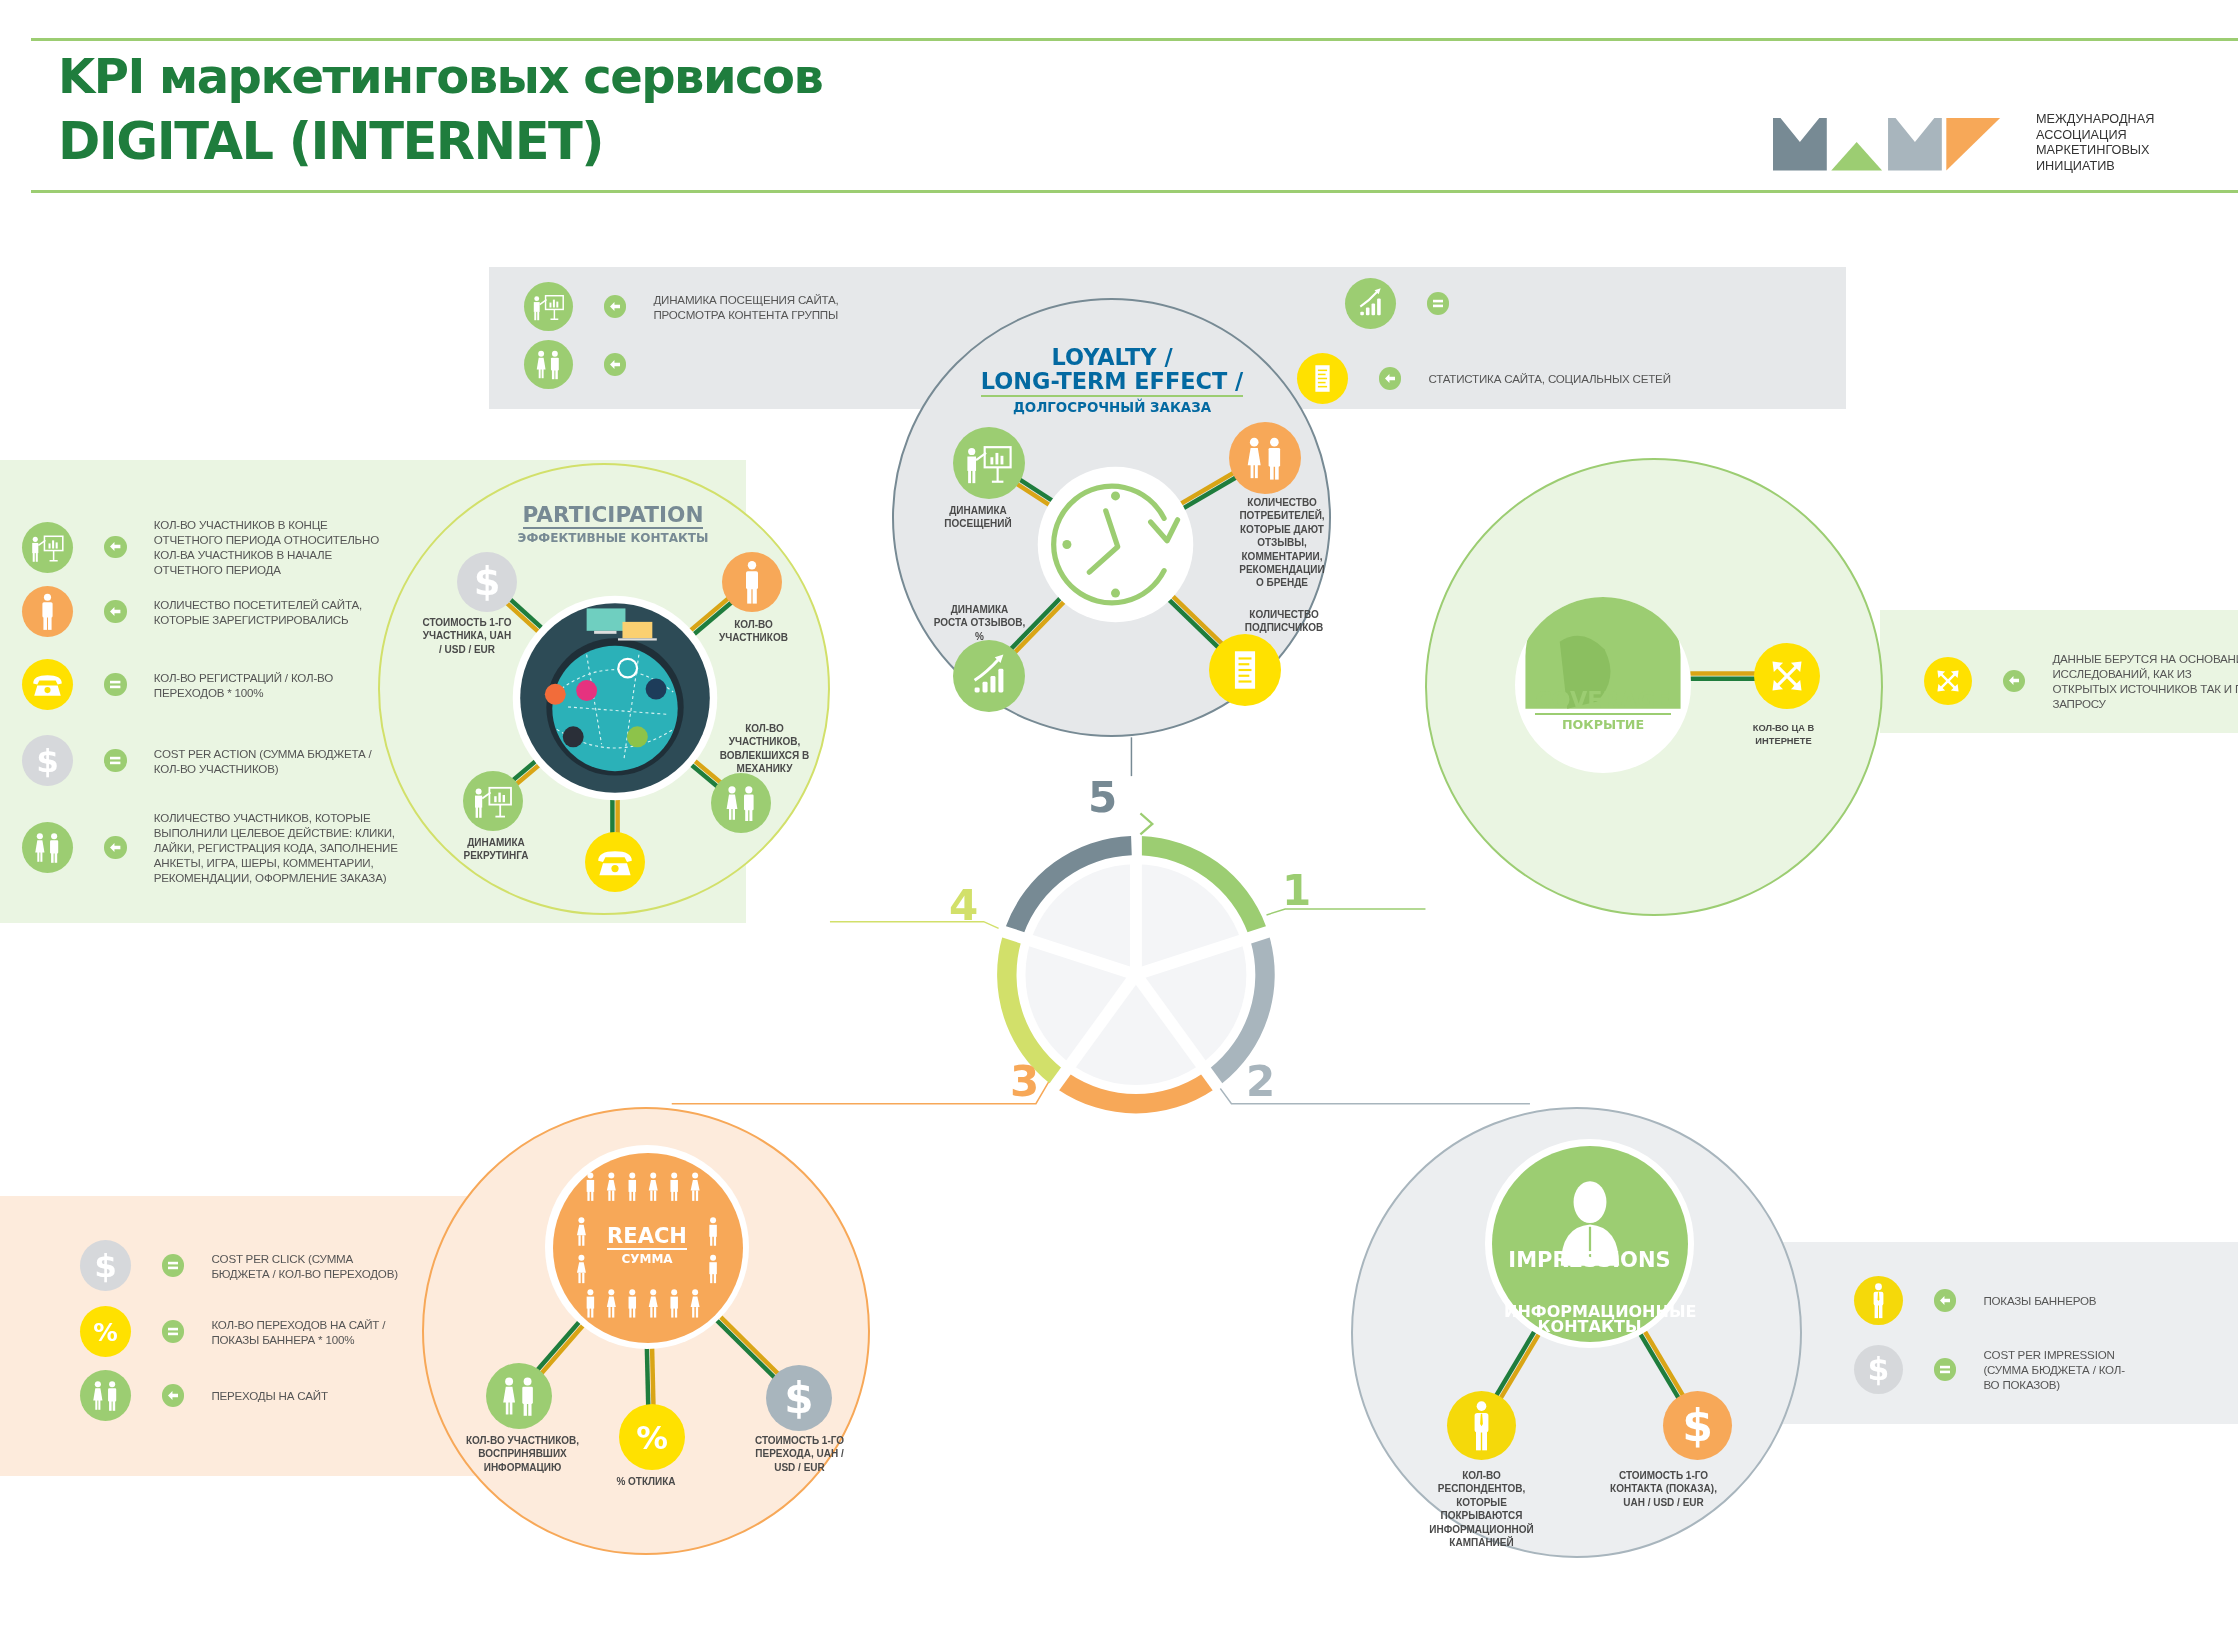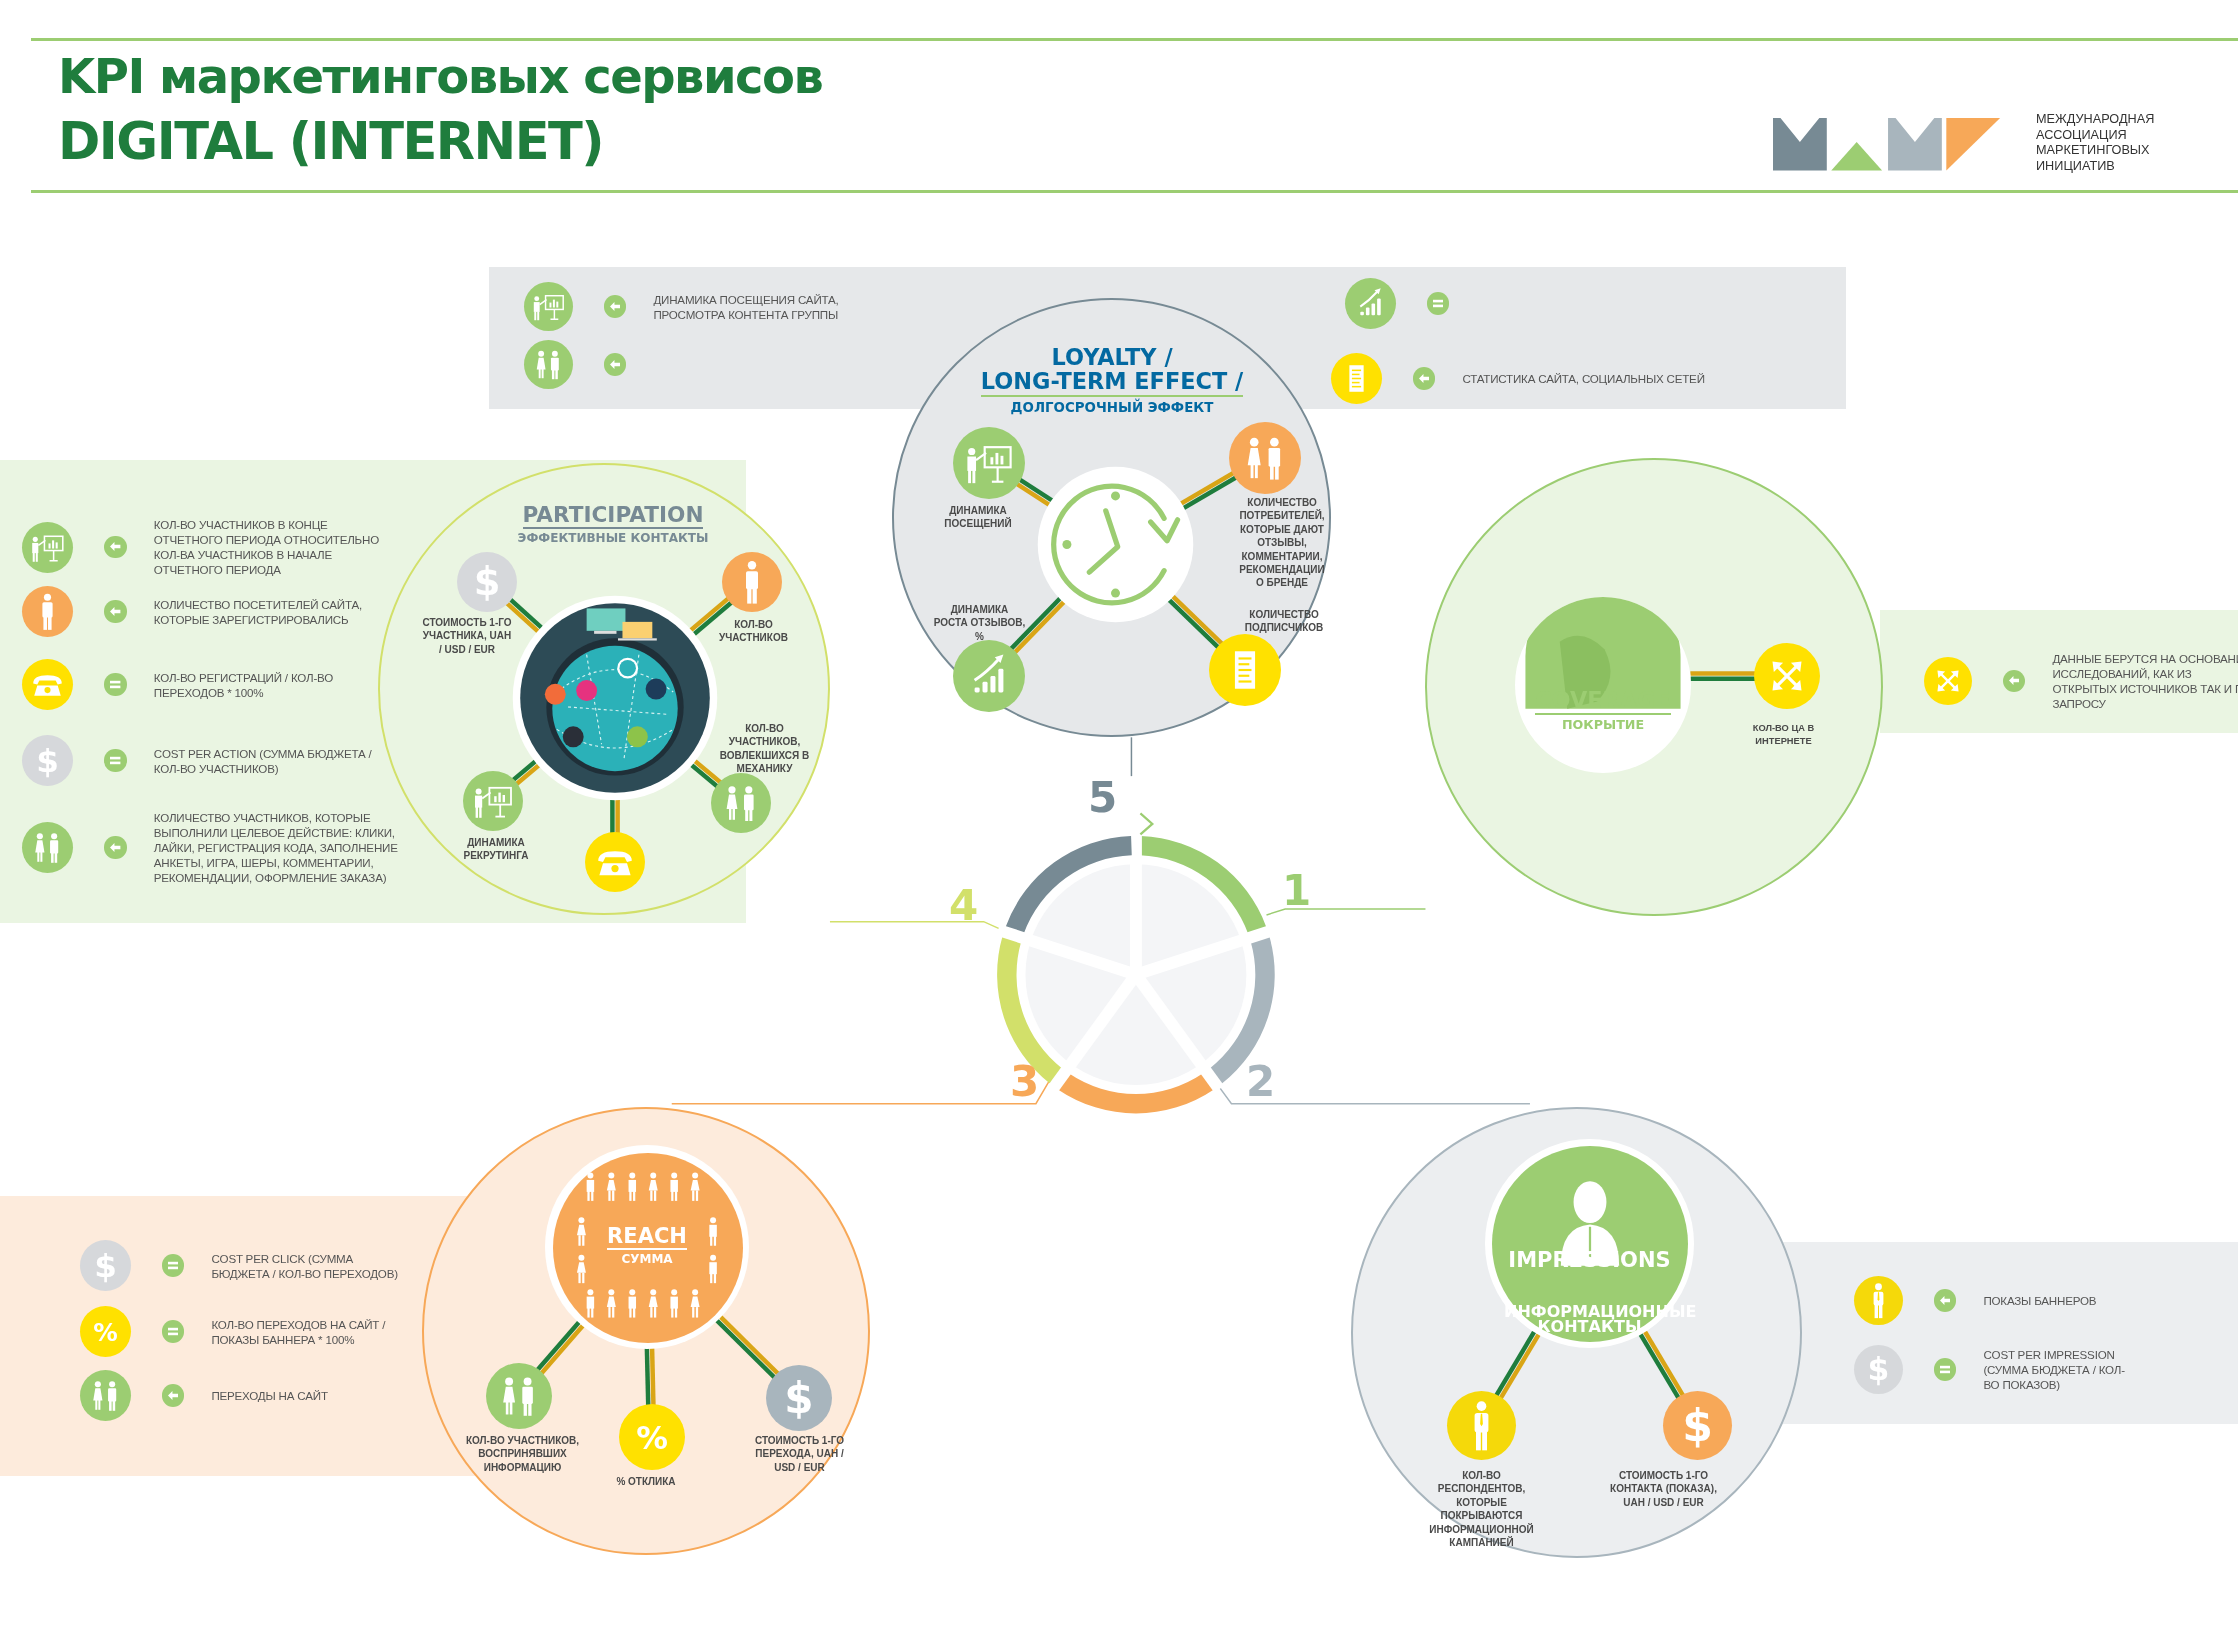--- a/index.html
+++ b/index.html
@@ -112,21 +112,21 @@
 
 <div class="num" style="left:1088px;top:773px;color:#778a94;">5</div>
 <div class="num" style="left:1282px;top:866px;color:#9ccd72;">1</div>
 <div class="num" style="left:949px;top:881px;color:#d2e06a;">4</div>
 <div class="num" style="left:1010px;top:1057px;color:#f7a858;">3</div>
 <div class="num" style="left:1246px;top:1057px;color:#a8b5bd;">2</div>
 
 <div class="cat-title" style="left:970px;top:345px;width:284px;color:#0369a1;font-size:22.4px;line-height:24px;">
   <div>LOYALTY /</div>
   <div style="border-bottom:2.2px solid #9ccd72;display:inline-block;padding-bottom:1.5px;">LONG-TERM EFFECT /</div>
-  <div style="font-size:13.4px;line-height:21px;">ДОЛГОСРОЧНЫЙ ЭФФЕКТ</div>
+  <div style="font-size:13.4px;line-height:21px;">ДОЛГОСРОЧНЫЙ ЗАКАЗА</div>
 </div>
 <div class="abs" style="left:1037px;top:466px;width:157px;height:157px;">
   <svg width="157" height="157" viewBox="0 0 210 210">
     <circle cx="105" cy="105" r="104" fill="#fff"></circle>
     <path d="M 170 140 A 78 78 0 1 1 170 70" stroke="#9ccd72" stroke-width="7" fill="none" stroke-linecap="round"></path>
     <polyline points="152,75 174,100 188,72" stroke="#9ccd72" stroke-width="7" fill="none" stroke-linecap="round" stroke-linejoin="round"></polyline>
     <circle cx="105" cy="40" r="6" fill="#9ccd72"></circle>
       <circle cx="105" cy="170" r="6" fill="#9ccd72"></circle>
       <circle cx="40" cy="105" r="6" fill="#9ccd72"></circle>
     <polyline points="92,60 108,108 70,142" stroke="#9ccd72" stroke-width="7" fill="none" stroke-linecap="round" stroke-linejoin="round"></polyline>
@@ -520,21 +520,21 @@
           <polygon points="58,24 70,20 66,32" fill="#fff"></polygon>
         </svg>
       </div>
       <div class="op" style="margin: 0px 27px 0px 31px;">
         <svg width="10.4" height="9" viewBox="0 0 14 12">
           <rect x="0" y="1" width="14" height="3.5" fill="#fff"></rect>
           <rect x="0" y="7.5" width="14" height="3.5" fill="#fff"></rect>
         </svg>
       </div>
     </div>
-    <div class="legend-row" style="left: 1331px; top: 353px;">
+    <div class="legend-row" style="left: 1297px; top: 353px;">
       <div class="ic" style="width: 51px; height: 51px; background: rgb(255, 225, 0);">
         <svg width="51" height="51" viewBox="0 0 100 100">
           <rect x="36" y="24" width="28" height="52" fill="#fff"></rect>
           <g stroke="#ffe100" stroke-width="3">
             <line x1="41" y1="34" x2="59" y2="34"></line>
             <line x1="41" y1="42" x2="56" y2="42"></line>
             <line x1="41" y1="50" x2="59" y2="50"></line>
             <line x1="41" y1="58" x2="56" y2="58"></line>
             <line x1="41" y1="66" x2="59" y2="66"></line>
           </g>

